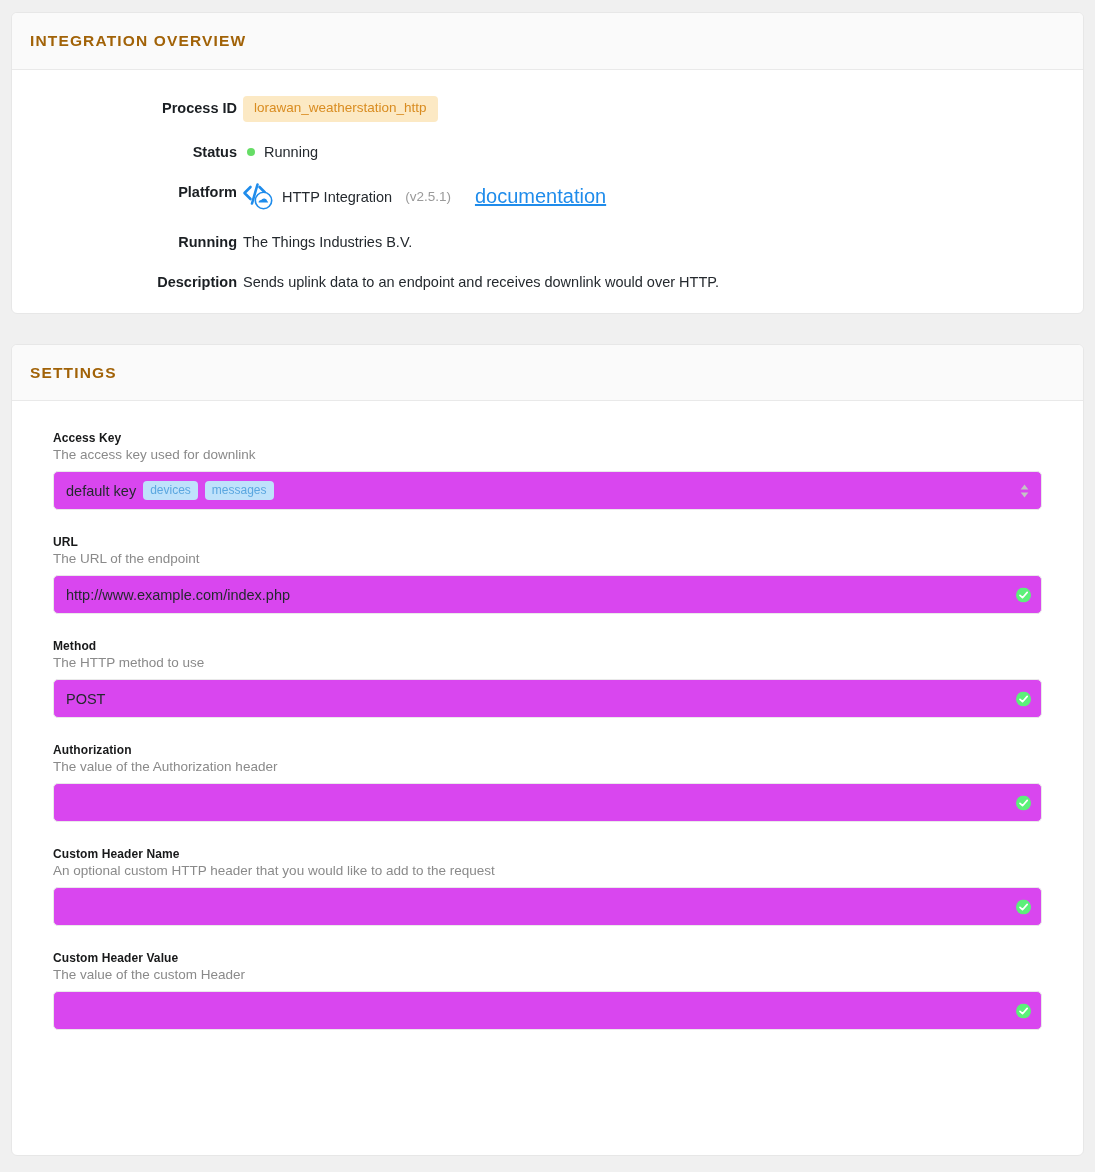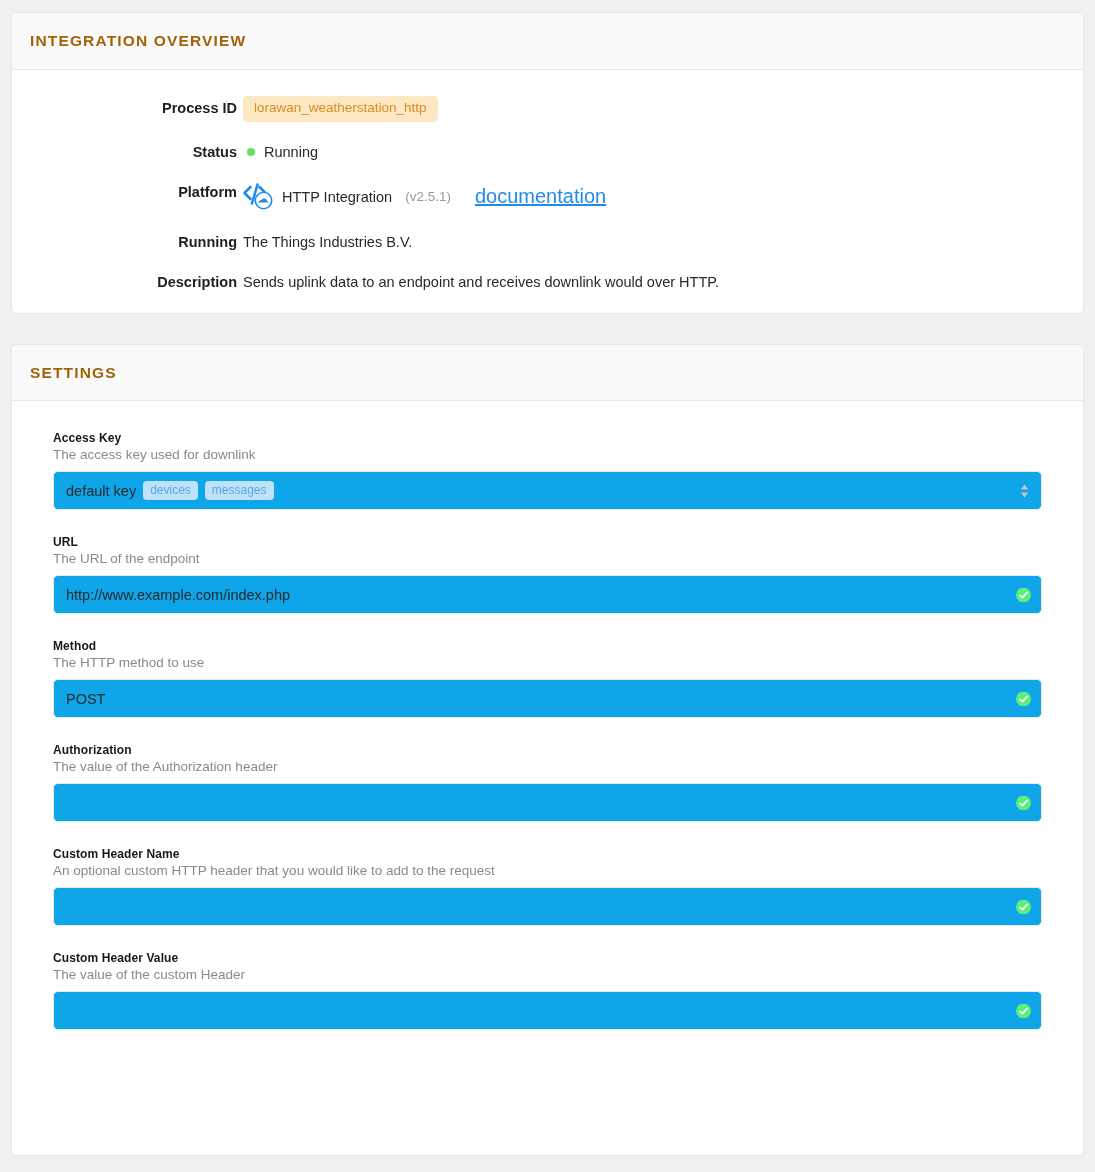--- a/index.html
+++ b/index.html
@@ -131,21 +131,21 @@
     letter-spacing: 0.1px;
   }
   .field-desc {
     font-size: 13.5px;
     color: #8a8a8a;
     margin-bottom: 9px;
   }
   .field-control {
     position: relative;
     height: 39px;
-    background: #0ea5e9;
+    background: #d946ef;
     border: 1px solid #e9e9e9;
     border-radius: 5px;
     display: flex;
     align-items: center;
     padding: 0 34px 0 12px;
   }
   .field-control .ctrl-text {
     font-size: 14.5px;
     color: #24292e;
   }

